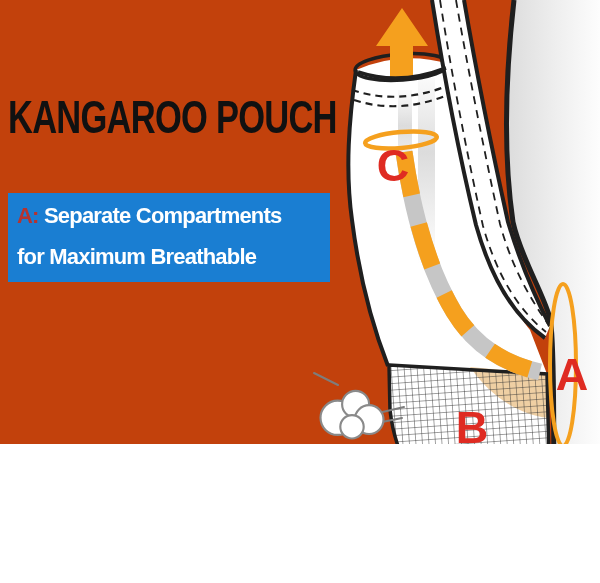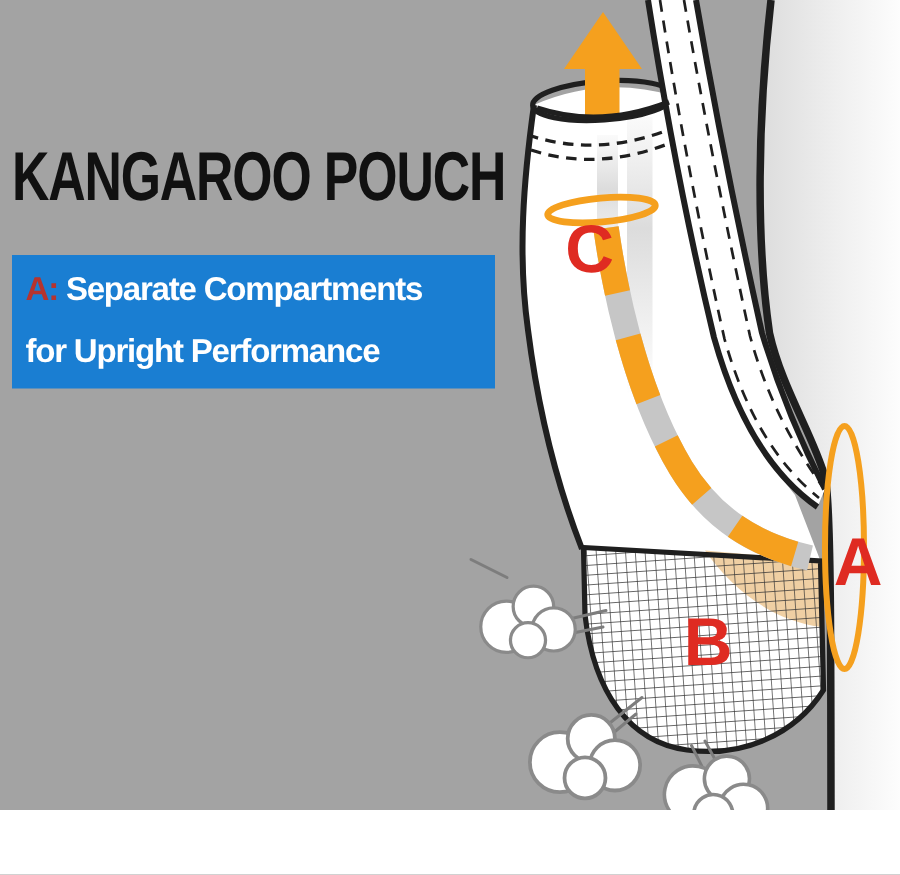--- a/index.html
+++ b/index.html
@@ -1,30 +1,30 @@
 <!DOCTYPE html>
 <html style="--box-blue: #1A7ED2; --prefix-red: #B5342F; --marker-red: #DF2B22; --accent-orange: #F5A01E; --band-gray: #C6C6C6; --mesh-tan: #EBC38C;"><head>
 <meta charset="utf-8">
 <style>
   html,body{margin:0;padding:0;background:#fff;}
   .stage{
-    position:relative;width:600px;height:540px;background:#a3a3a3;overflow:hidden;
+    position:relative;width:600px;height:444px;background:#c2410c;overflow:hidden;
     font-family:"Liberation Sans",sans-serif;
   }
   .title{
     position:absolute;left:8px;top:90px;z-index:1;
     font-size:46px;font-weight:bold;color:#111;
     letter-spacing:-1px;white-space:nowrap;
     transform:scaleX(.75);transform-origin:0 50%;
   }
   .feature{
     position:absolute;left:8px;width:304px;z-index:1;
     background:var(--box-blue,#1a7ed2);color:#ffffff;
     font-weight:bold;font-size:22px;letter-spacing:-0.8px;
-    line-height:41px;padding:2px 9px 5px 9px;
+    line-height:41px;padding:2px 9px 5px 9px;margin-top:23px;
   }
   .feature .line{white-space:nowrap;}
   .feature .key{color:var(--prefix-red,#b5342f);}
   #feature-a{top:170px;}
   #feature-b{top:285px;}
   #feature-c{top:407px;}
   .diagram{position:absolute;inset:0;z-index:2;pointer-events:none;}
   .marker{
     fill:var(--marker-red,#df2b22);
     font-family:"Liberation Sans",sans-serif;
@@ -38,21 +38,21 @@
 </style>
 </head>
 <body>
 
 <div class="stage">
 
   <div class="title">KANGAROO POUCH</div>
 
   <div class="feature" id="feature-a">
     <div class="line"><span class="key">A:</span> <span>Separate Compartments</span></div>
-    <div class="line">for Upright Performance</div>
+    <div class="line">for Maximum Breathable</div>
   </div>
 
 
 
   <svg class="diagram" width="600" height="583" viewBox="0 0 600 583" xmlns="http://www.w3.org/2000/svg">
     <defs>
       <linearGradient id="bodyGrad" x1="0" y1="0" x2="1" y2="0">
         <stop offset="0" stop-color="#dcdcdc"></stop>
         <stop offset="0.55" stop-color="#efefef"></stop>
         <stop offset="1" stop-color="#fdfdfd"></stop>

